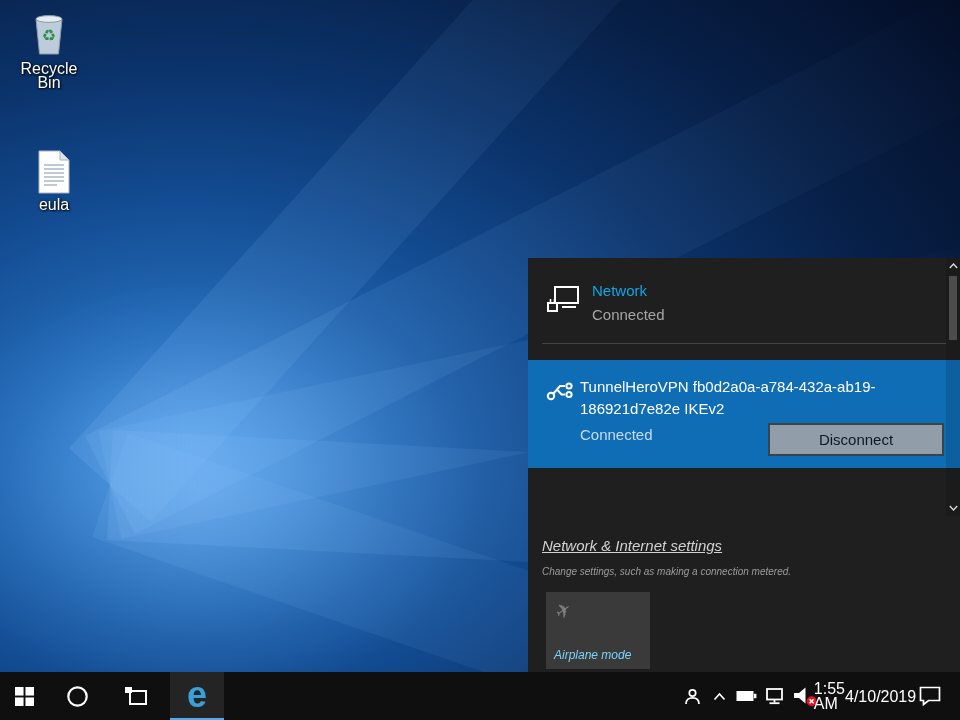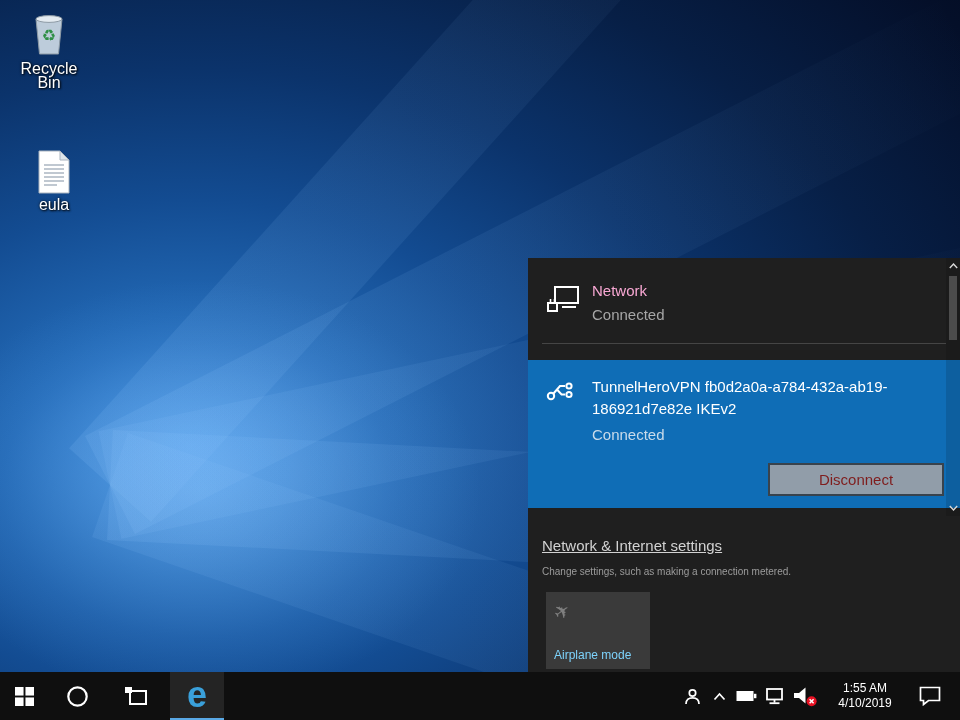--- a/index.html
+++ b/index.html
@@ -52,48 +52,48 @@
   }
 
   
   .flyout {
     position: absolute; left: 528px; top: 258px; width: 432px; height: 414px;
     background: #1f1f1f; color: #fff; z-index: 20;
   }
   .fly-list { position: relative; height: 258px; }
   .net-item { display: flex; gap: 12px; padding: 24px 18px 20px 18px; }
   .net-item .nicon { width: 34px; padding-top: 3px; flex: 0 0 34px; }
-  .item-title { font-size: 15px; color: #f9a8d4; }
+  .item-title { font-size: 15px; color: #0ea5e9; }
   .item-status { font-size: 15px; color: #a6a6a6; margin-top: 7px; }
   .divider { height: 1px; background: #454545; margin: 0 14px; }
 
   .vpn-item {
-    position: relative; margin-top: 16px; height: 148px;
-    background: #0f6db6; display: flex; gap: 12px; padding: 16px 0 0 18px;
+    position: relative; margin-top: 16px; height: 108px;
+    background: #0f6db6; display: flex; gap: 0; padding: 16px 0 0 18px;
   }
   .vpn-item .nicon { width: 34px; flex: 0 0 34px; padding-top: 2px; }
   .vpn-name { font-size: 15px; line-height: 22px; color: #fff; width: 312px; }
   .vpn-status { font-size: 15px; color: #c9dbea; margin-top: 6px; }
   .disconnect-btn {
     position: absolute; right: 16px; bottom: 12px; width: 176px; height: 33px;
-    background: #919da9; border: 2px solid #39434d; color: #7f1d1d;
+    background: #919da9; border: 2px solid #39434d; color: #0f172a;
     font-size: 15px; font-family: "Liberation Sans", sans-serif;
     display: flex; align-items: center; justify-content: center; cursor: pointer; margin-top: 15px;
   }
 
   .fly-scrollbar {
     position: absolute; right: 0; top: 0; width: 14px; height: 258px;
     background: rgba(0,0,0,0.12);
   }
   .scroll-arrow { position: absolute; left: 0; width: 14px; height: 12px;
     display: flex; align-items: center; justify-content: center; cursor: pointer; }
   .scroll-up { top: 2px; } .scroll-down { bottom: 2px; }
   .scroll-thumb { position: absolute; left: 3px; top: 18px; width: 8px; height: 64px; background: #4c4c4c; }
 
-  .fly-bottom { padding: 21px 18px 0 14px; }
+  .fly-bottom { padding: 21px 18px 0 14px; font-style: italic; }
   .settings-link {
     display: inline-block; font-size: 15px; color: #d2d2d2;
     text-decoration: underline; cursor: pointer;
   }
   .settings-hint { margin-top: 11px; font-size: 10px; color: #9c9c9c; }
   .airplane-tile {
     position: relative; margin-top: 15px; margin-left: 4px;
     width: 104px; height: 77px; background: #3a3a3a; cursor: pointer;
   }
   .airplane-tile .plane {
@@ -123,22 +123,22 @@
   }
   .edge-e {
     font-size: 36px; font-weight: bold; color: #3aa0da; line-height: 44px;
   }
   .tray { margin-left: auto; display: flex; align-items: center; padding-right: 8px; }
   .tray .tb-btn { height: 48px; }
   .tb-people { width: 28px; } .tb-chevron { width: 26px; }
   .tb-battery { width: 28px; } .tb-ethernet { width: 28px; }
   .tb-volume { width: 34px; }
   .tb-clock {
-    width: 70px; margin: 0 8px; color: #fff; font-size: 12px; line-height: 15px;
-    display: flex; flex-direction: column; align-items: center; justify-content: center;
+    width: 70px; margin: 0 8px; color: #fff; font-size: 16px; line-height: 15px;
+    display: flex; flex-direction: row; align-items: center; justify-content: center;
     cursor: pointer;
   }
   .tb-action { width: 44px; }
 </style>
 </head>
 <body>
 
 <div class="desktop">
   <div class="glow"></div>
   <div class="beam b1"></div>

